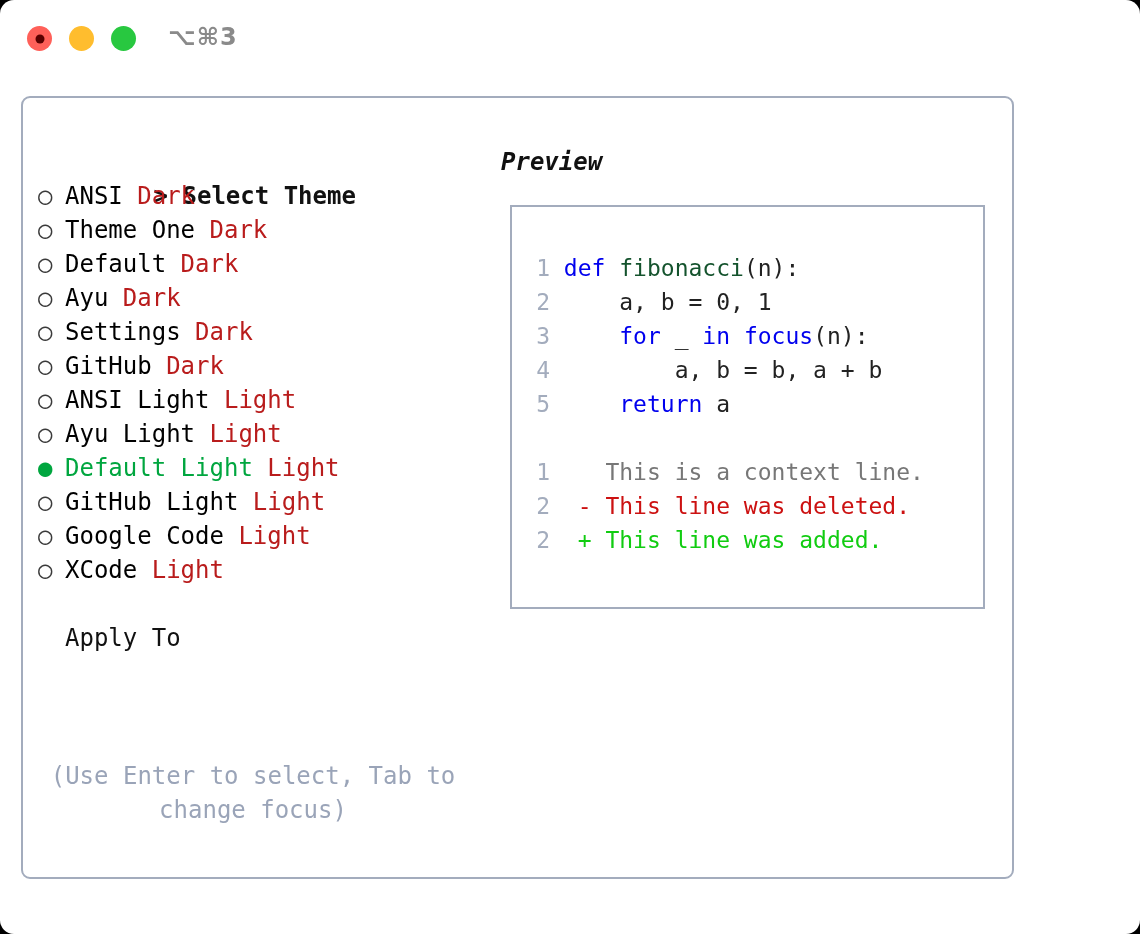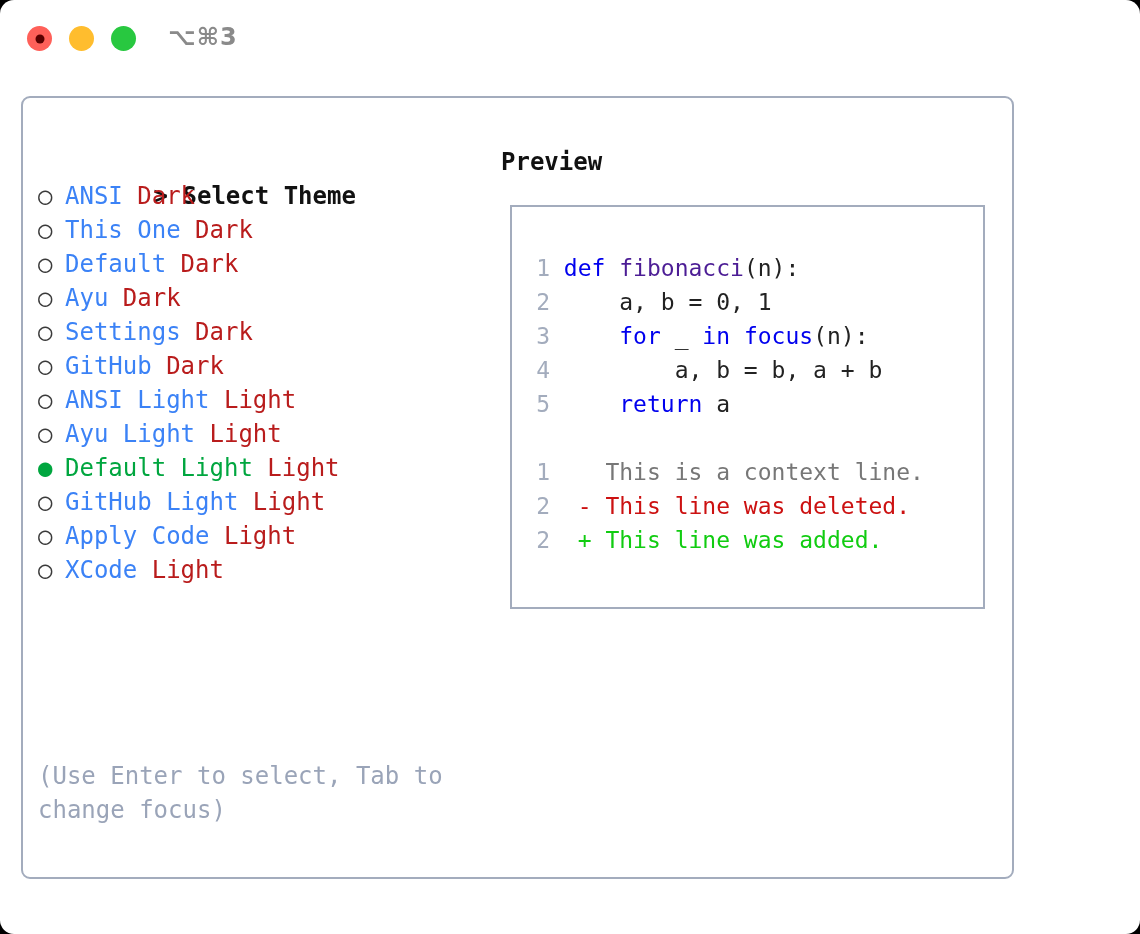--- a/index.html
+++ b/index.html
@@ -123,51 +123,53 @@
     color: #3a3a3a;
     display: block;
   }
   .opt-row .bullet {
     display: inline-block;
     width: 27px;
     color: #3a3a3a;
   }
   .opt-row.selected .bullet { color: #00a63f; }
   .opt-row.selected .opt-label { color: #00a63f; }
-  .opt-label { color: #3b82f6; }
+  .opt-label { color: #000000; }
   .opt-tag {
     color: #b91c1c;
     text-align: right;
   }
 
   .spacer-row { height: 34px; }
 
   #hint-text {
     position: absolute;
     left: 15px;
     top: 661px;
     width: 430px;
     font-size: 24px;
     line-height: 34px;
     color: #9aa4b8;
+    text-align: center;
   }
 
   
   #preview-column {
     position: absolute;
     left: 478px;
     top: 47px;
     width: 500px;
   }
   #preview-title {
     font-size: 24px;
     font-weight: 700;
     color: #111111;
     line-height: 34px;
     white-space: pre;
+    font-style: italic;
   }
 
   #preview-box {
     position: absolute;
     left: 487px;
     top: 107px;
     width: 475px;
     height: 404px;
     border: 2px solid #a3acbd;
     box-sizing: border-box;
@@ -187,21 +189,21 @@
   }
   .lineno {
     display: inline-block;
     width: 26px;
     text-align: right;
     color: #a3acbd;
   }
   .gap-line { height: 34px; }
 
   .kw   { color: #0000ee; }
-  .fn   { color: #4c1d95; }
+  .fn   { color: #14532d; }
   .pl   { color: #222222; }
   .ctx  { color: #777777; }
   .del  { color: #cc1111; }
   .add  { color: #11cc11; }
 </style>
 </head>
 <body>
 
 <div id="app-window">
 
@@ -217,35 +219,36 @@
   <div id="main-panel">
 
     <div id="theme-column">
 
       <div class="section-header">
         <span class="caret">&gt;</span><span> </span><span>Select Theme</span>
       </div>
 
       <div id="theme-list">
           <div class="opt-row"><span class="bullet">○</span><span class="opt-label">ANSI</span><span> </span><span class="opt-tag">Dark</span></div>
-          <div class="opt-row"><span class="bullet">○</span><span class="opt-label">This One</span><span> </span><span class="opt-tag">Dark</span></div>
+          <div class="opt-row"><span class="bullet">○</span><span class="opt-label">Theme One</span><span> </span><span class="opt-tag">Dark</span></div>
           <div class="opt-row"><span class="bullet">○</span><span class="opt-label">Default</span><span> </span><span class="opt-tag">Dark</span></div>
           <div class="opt-row"><span class="bullet">○</span><span class="opt-label">Ayu</span><span> </span><span class="opt-tag">Dark</span></div>
           <div class="opt-row"><span class="bullet">○</span><span class="opt-label">Settings</span><span> </span><span class="opt-tag">Dark</span></div>
           <div class="opt-row"><span class="bullet">○</span><span class="opt-label">GitHub</span><span> </span><span class="opt-tag">Dark</span></div>
           <div class="opt-row"><span class="bullet">○</span><span class="opt-label">ANSI Light</span><span> </span><span class="opt-tag">Light</span></div>
           <div class="opt-row"><span class="bullet">○</span><span class="opt-label">Ayu Light</span><span> </span><span class="opt-tag">Light</span></div>
           <div class="opt-row selected"><span class="bullet">●</span><span class="opt-label">Default Light</span><span> </span><span class="opt-tag">Light</span></div>
           <div class="opt-row"><span class="bullet">○</span><span class="opt-label">GitHub Light</span><span> </span><span class="opt-tag">Light</span></div>
-          <div class="opt-row"><span class="bullet">○</span><span class="opt-label">Apply Code</span><span> </span><span class="opt-tag">Light</span></div>
+          <div class="opt-row"><span class="bullet">○</span><span class="opt-label">Google Code</span><span> </span><span class="opt-tag">Light</span></div>
           <div class="opt-row"><span class="bullet">○</span><span class="opt-label">XCode</span><span> </span><span class="opt-tag">Light</span></div>
         </div>
 
       <div class="spacer-row"></div>
 
+      <div class="section-label">Apply To</div>
 
     </div>
 
     <div id="hint-text">(Use Enter to select, Tab to change focus)</div>
 
     <div id="preview-column">
       <div id="preview-title">Preview</div>
     </div>
 
     <div id="preview-box">

